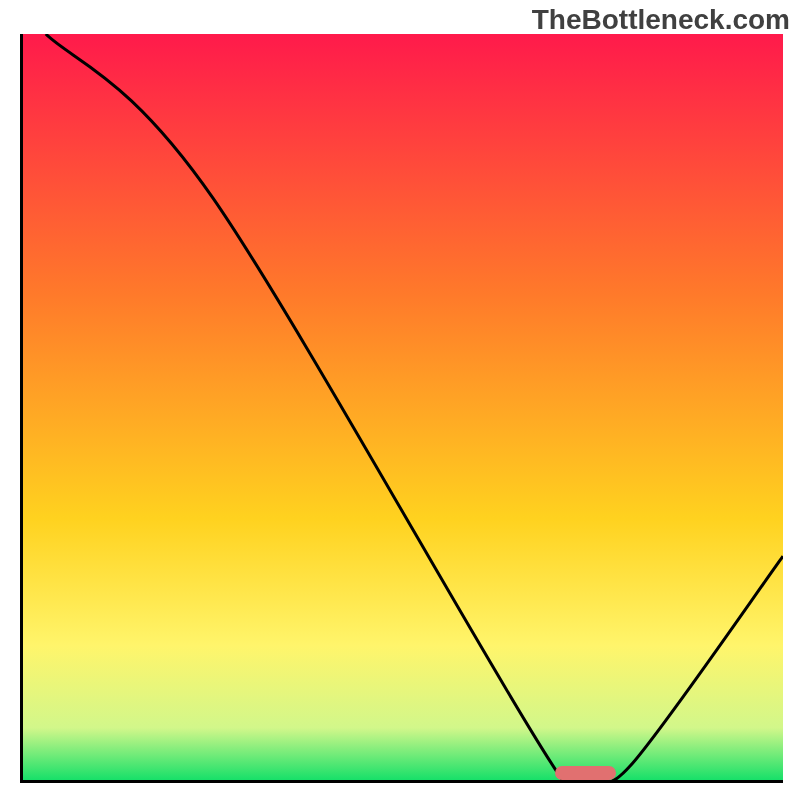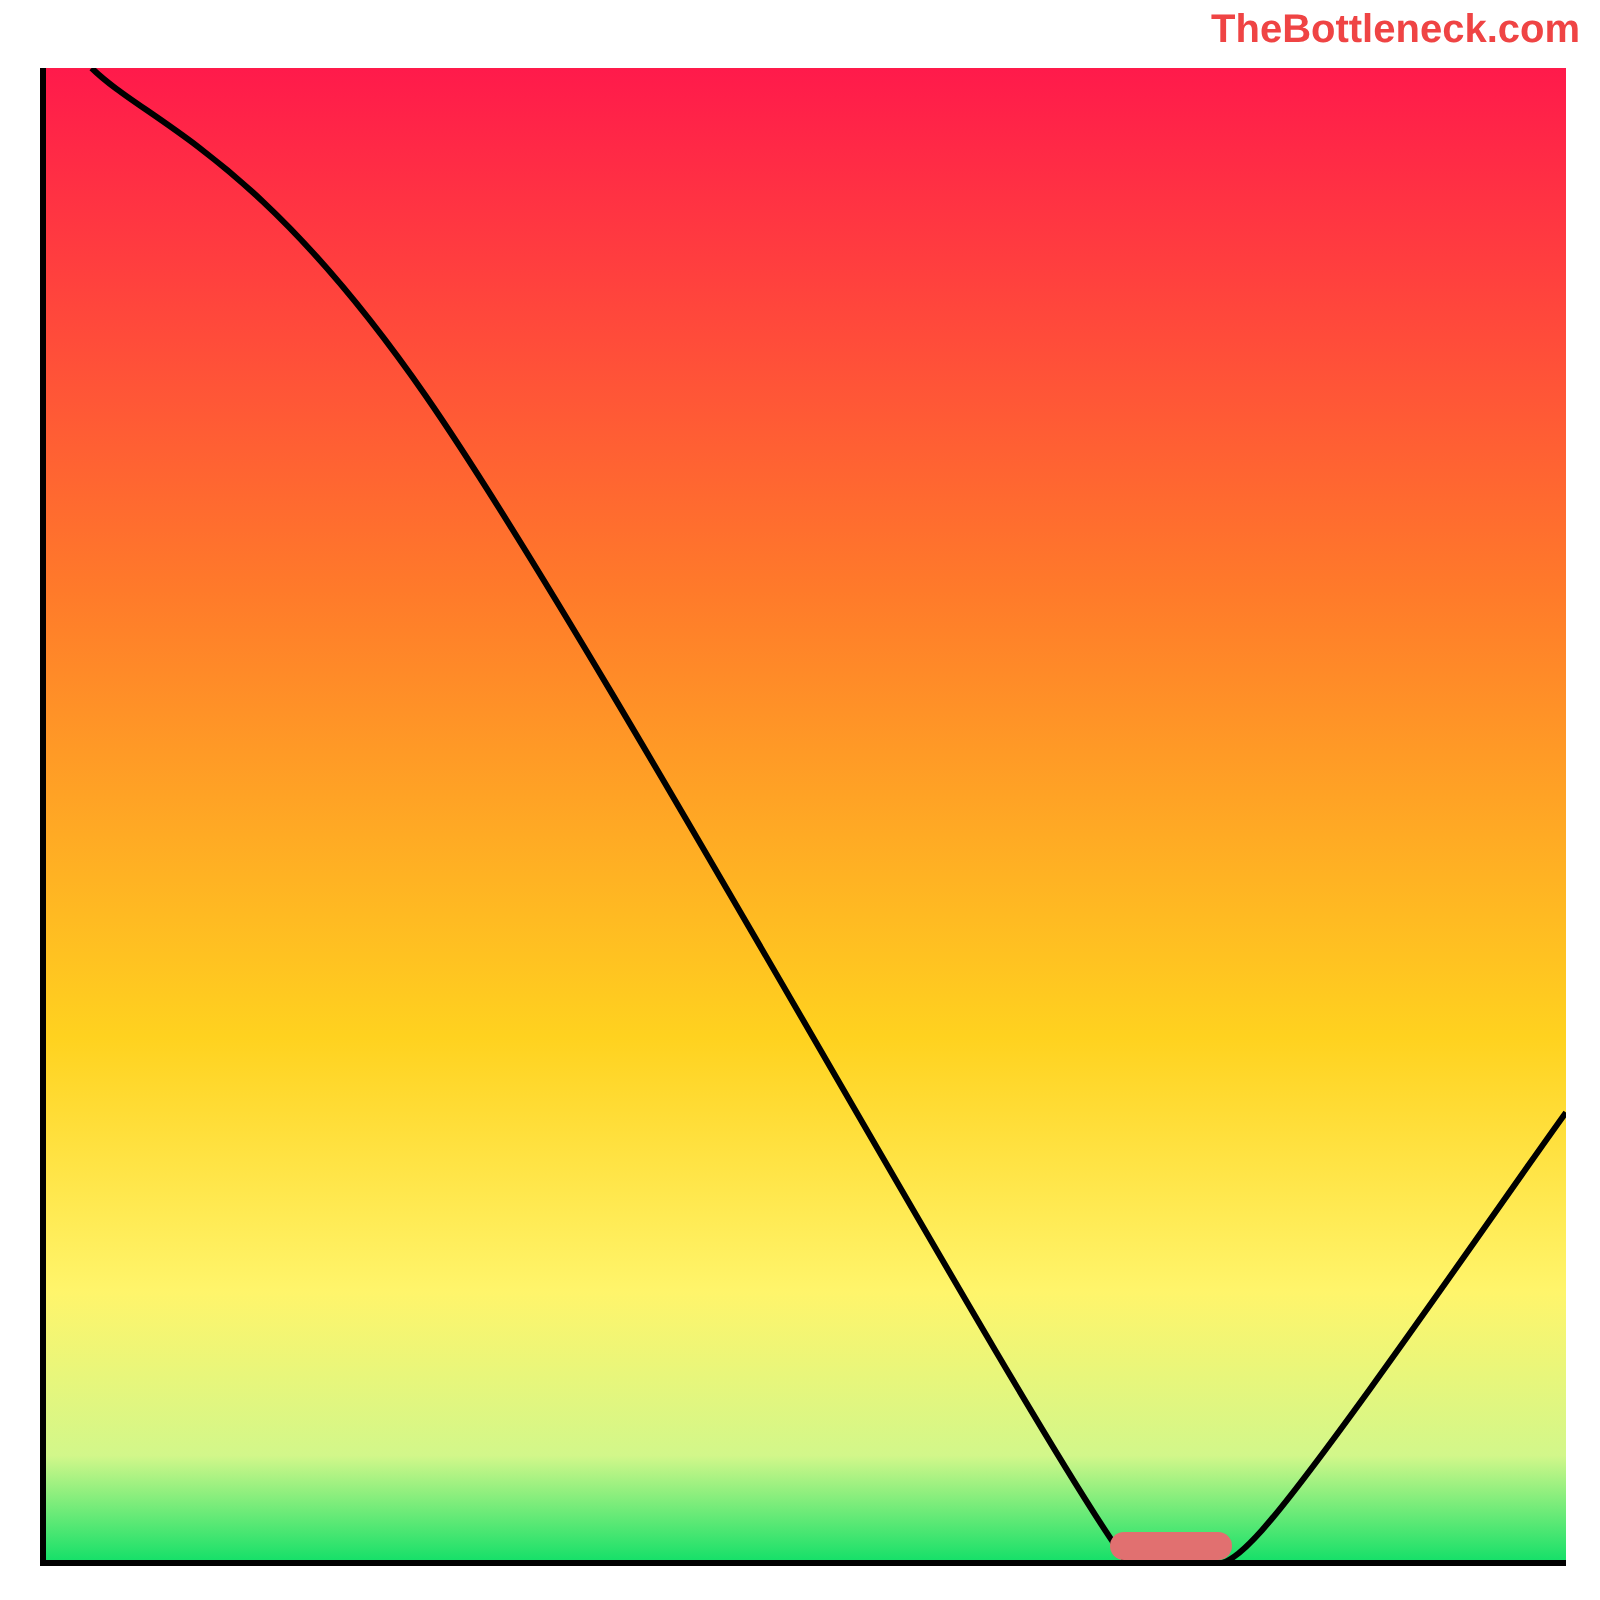--- a/index.html
+++ b/index.html
@@ -12,23 +12,23 @@
   }
   .wrap {
     position: relative;
     width: 800px;
     height: 800px;
   }
   .attribution {
     position: absolute;
     top: 4px;
     right: 10px;
-    font-size: 20px;
+    font-size: 28px;
     font-weight: bold;
-    color: #ef4444;
+    color: #404040;
   }
   .plot-area {
     position: absolute;
     left: 20px;
     top: 34px;
     width: 760px;
     height: 746px;
     border-left: 3px solid #000;
     border-bottom: 3px solid #000;
     overflow: hidden;

